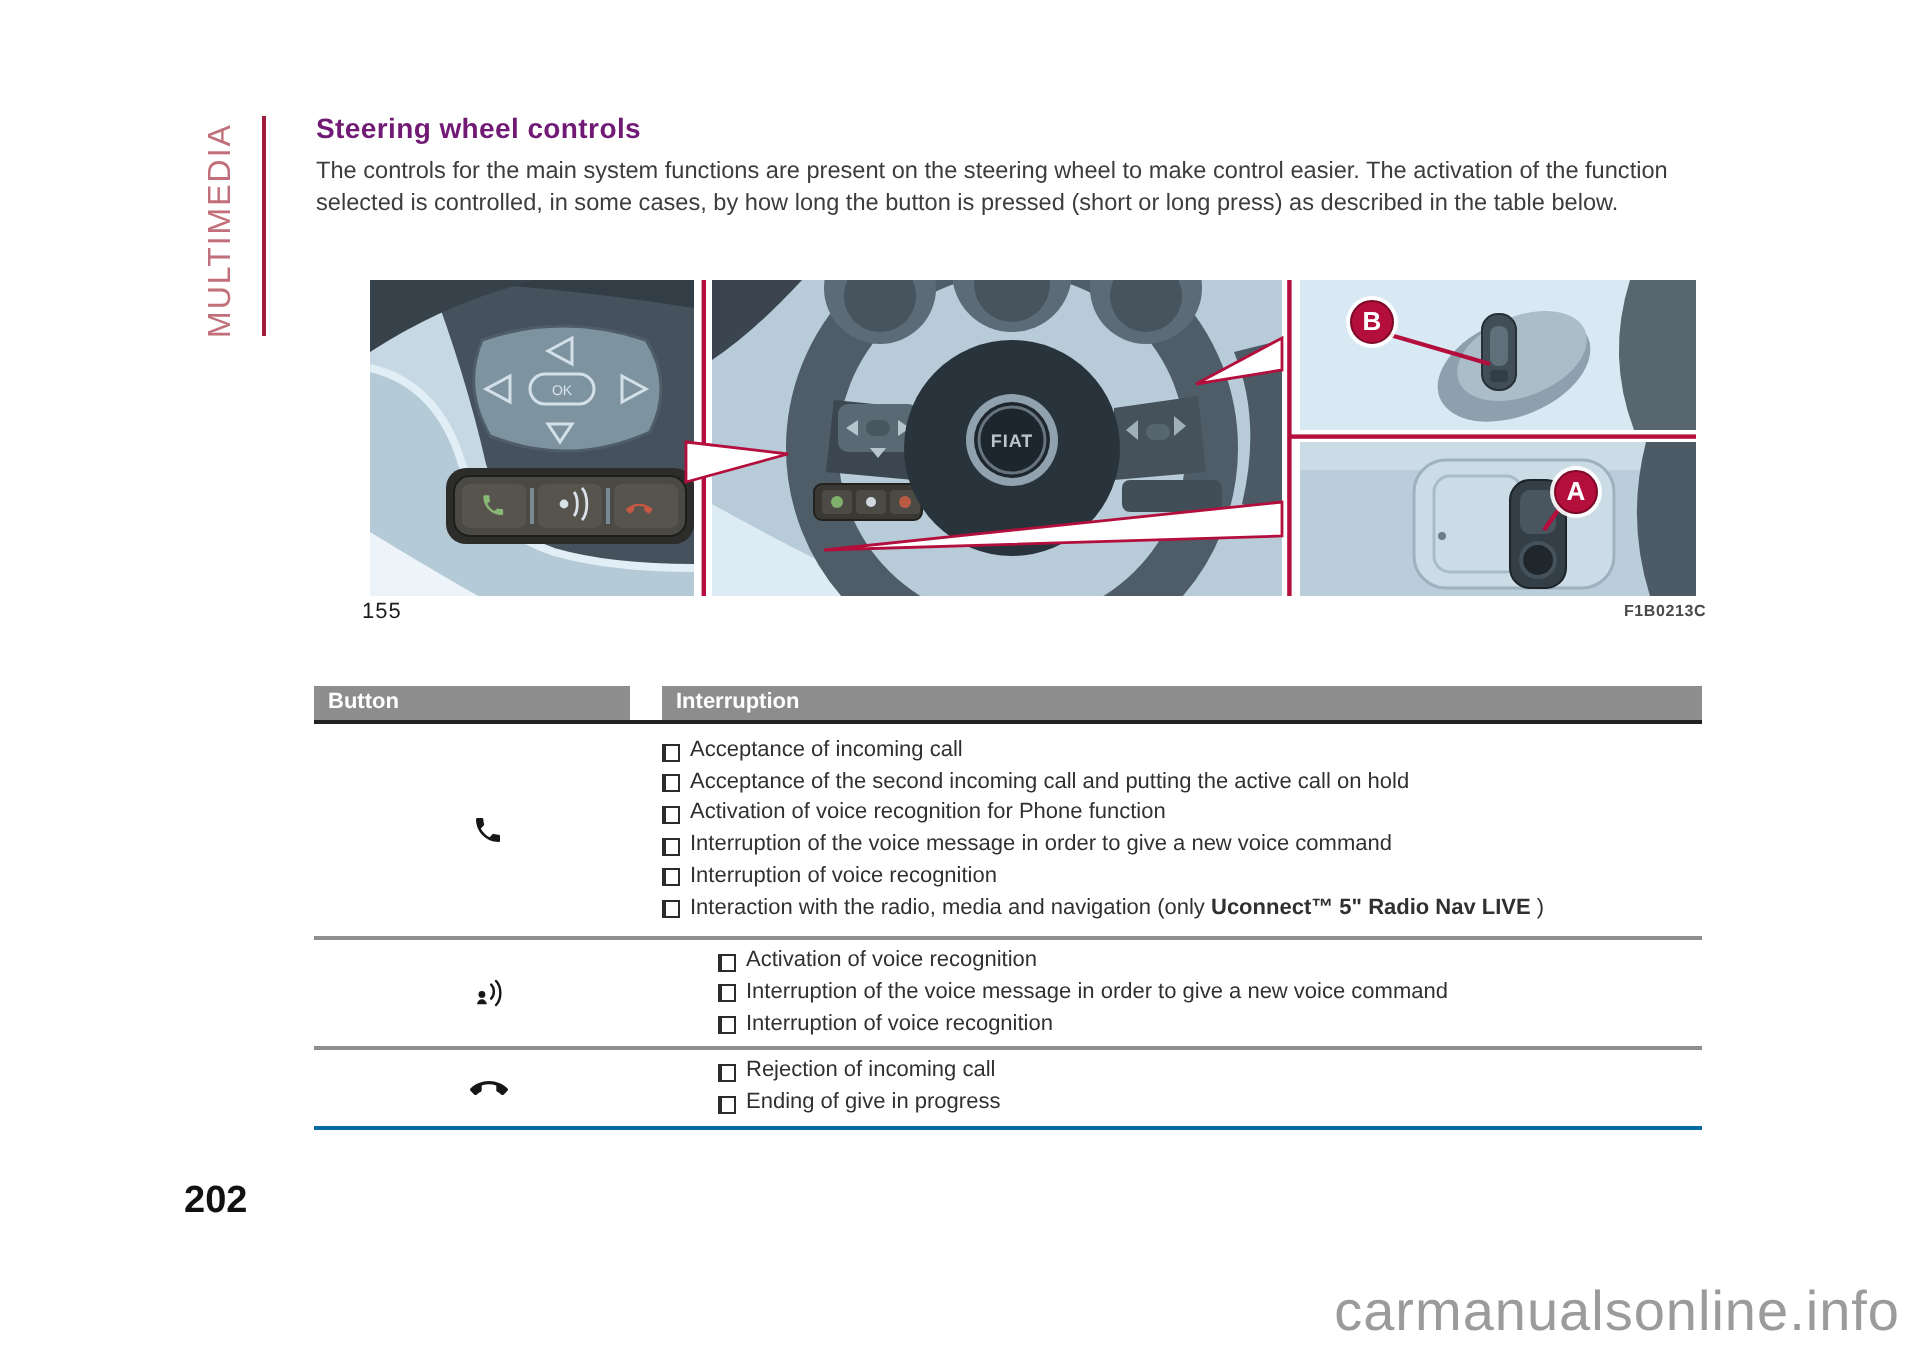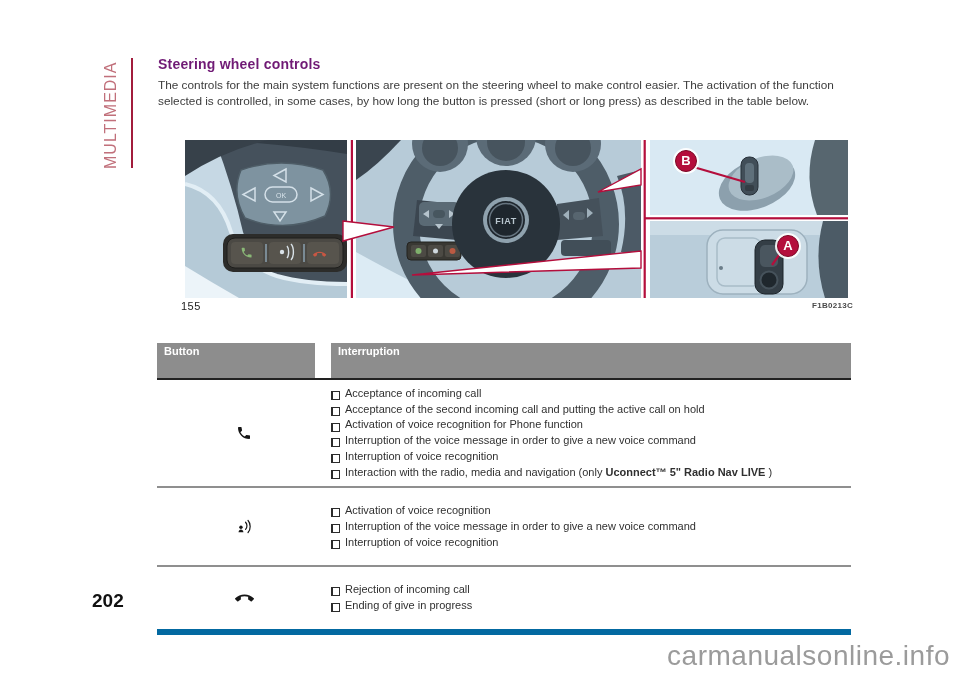--- a/index.html
+++ b/index.html
@@ -25,31 +25,31 @@
     border:1px solid #7c0826;box-shadow:0 0 0 2px rgba(255,255,255,.9);
     color:#fff;font-weight:bold;font-size:13px;line-height:20px;text-align:center;}
   .callout-b{left:675px;top:150px;}
   .callout-a{left:777px;top:235px;}
   .fig-num{position:absolute;left:181px;top:300px;font-size:11px;color:#1d1d1d;letter-spacing:0.5px;}
   .fig-code{position:absolute;left:812px;top:301px;font-size:8px;font-weight:bold;color:#4a4a4a;letter-spacing:0.3px;}
 
   
   .itable{position:absolute;left:157px;top:343px;width:694px;}
   .thead{display:flex;border-bottom:2px solid #222;}
-  .th{background:#8d8d8d;color:#ffffff;font-size:11px;font-weight:bold;height:35px;
+  .th{background:#8d8d8d;color:#ffffff;font-size:11px;font-weight:bold;height:17px;
       line-height:17px;padding:0 7px;box-sizing:border-box;}
   .th1{width:158px;margin-right:16px;}
   .th2{flex:1;}
   .trow{display:flex;border-bottom:2px solid #8f8f8f;}
-  .trow:last-child{border-bottom:6px solid #0369a1;}
+  .trow:last-child{border-bottom:2px solid #0369a1;}
   .trow.r1{padding:6px 0;}
-  .trow.r2,.trow.r3{padding:15px 0;}
+  .trow.r2,.trow.r3{padding:3px 0;gap:28px;}
   .tcell-icon{width:174px;display:flex;align-items:center;justify-content:center;flex:none;}
   .tcell-items{flex:1;}
-  .titem{display:flex;align-items:center;line-height:15.7px;font-size:11px;color:#303030;}
+  .titem{display:flex;align-items:flex-start;line-height:15.7px;font-size:11px;color:#303030;}
   .bullet{display:inline-block;width:6px;height:7px;border:1px solid #2b2b2b;border-left-width:2px;
           margin:3.5px 5px 0 0;flex:none;}
   .titem .b{font-weight:bold;}
 
   
   .page-num{position:absolute;left:92px;top:590px;font-size:19px;font-weight:bold;color:#111;}
   .watermark{position:absolute;right:10px;top:640px;font-size:28px;color:#9b9b9b;letter-spacing:0.5px;text-align:right;}
 </style>
 </head>
 <body>

